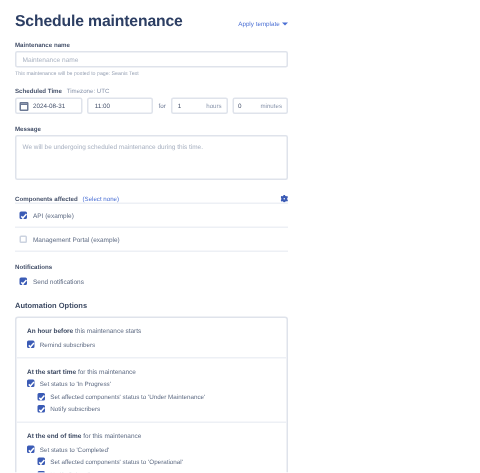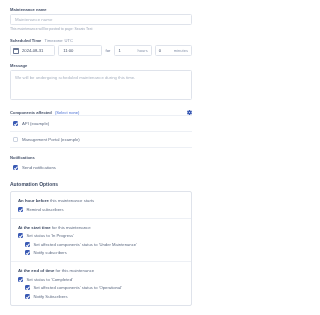--- a/index.html
+++ b/index.html
@@ -249,20 +249,27 @@
   }
   .opt:first-of-type { margin-top: 0; }
   .opt.indent { margin-left: 7px; }
   .opt-label { font-size: 4.2px; color: #5d6a82; }
 </style>
 </head>
 <body>
 
 <div class="page">
 
+  <div class="header">
+    <div class="page-title">Schedule maintenance</div>
+    <div class="apply-template">
+      <span>Apply template</span>
+      <span class="caret"></span>
+    </div>
+  </div>
 
   <div class="field">
     <span class="flabel">Maintenance name</span>
     <div class="input">Maintenance name</div>
     <span class="helper">This maintenance will be posted to page: Seanis Test</span>
   </div>
 
   <div class="field">
     <span class="flabel">
       <span>Scheduled Time</span>

